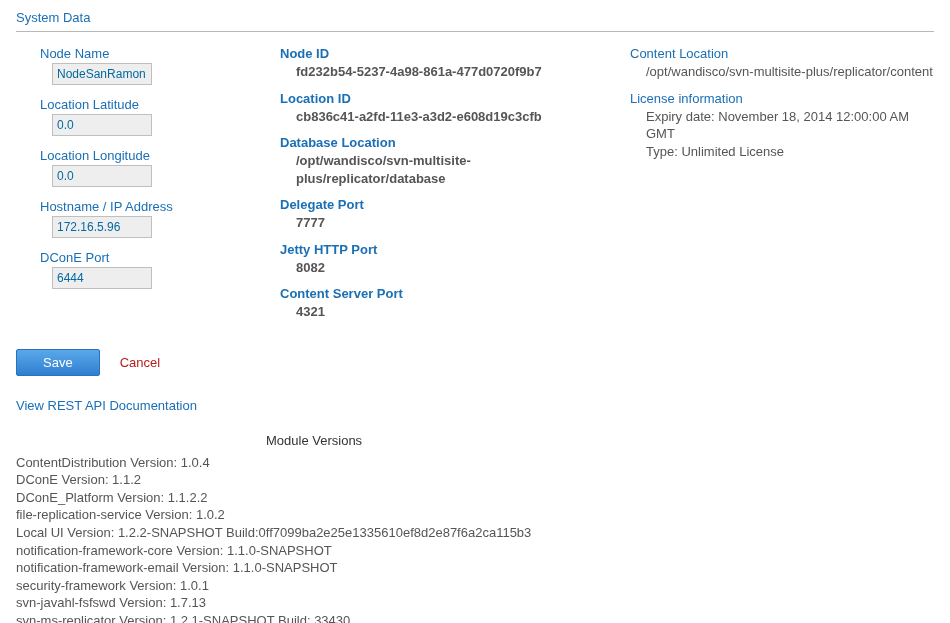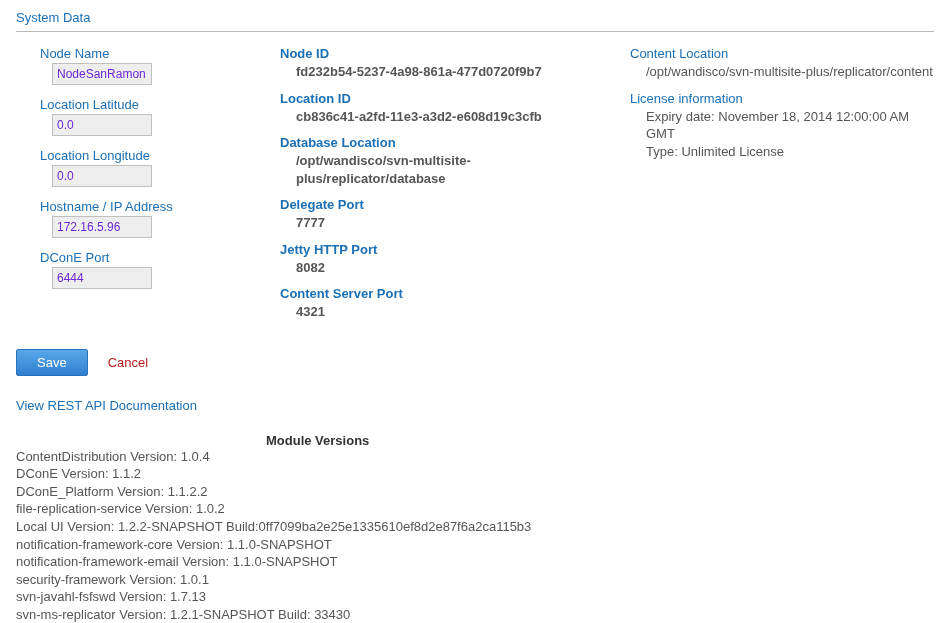--- a/index.html
+++ b/index.html
@@ -37,57 +37,57 @@
     margin-bottom: 2px;
   }
   .field-block { margin-bottom: 12px; }
   .input-wrap { padding-left: 12px; }
   .text-input {
     width: 100px;
     padding: 3px 4px;
     font-size: 12px;
     border: 1px solid #bfbfbf;
     background: #eeeeee;
-    color: #6d28d9;
+    color: #0369a1;
   }
   .static-value {
     color: #555;
     padding-left: 16px;
     line-height: 1.35;
     margin-bottom: 10px;
   }
   .button-row {
     margin-top: 18px;
     display: flex;
     align-items: center;
     gap: 20px;
   }
   .btn-save {
     background: linear-gradient(#5aa8ea, #2f7fd0);
     border: 1px solid #2b72bd;
     color: #fff;
-    padding: 5px 20px;
+    padding: 5px 26px;
     font-size: 13px;
     border-radius: 2px;
     cursor: pointer;
   }
   .link {
     color: #b91c1c;
     cursor: pointer;
   }
   .api-link {
     margin-top: 22px;
     color: #1a6fb5;
     cursor: pointer;
   }
   .mod-header {
-    font-weight: bold;
+    font-weight: normal;
     color: #333;
     margin-top: 20px;
-    margin-bottom: 0;
+    margin-bottom: 6px;
     margin-left: 250px;
   }
   .mod-line {
     color: #555;
     line-height: 1.35;
   }
 </style>
 </head>
 <body>
 

